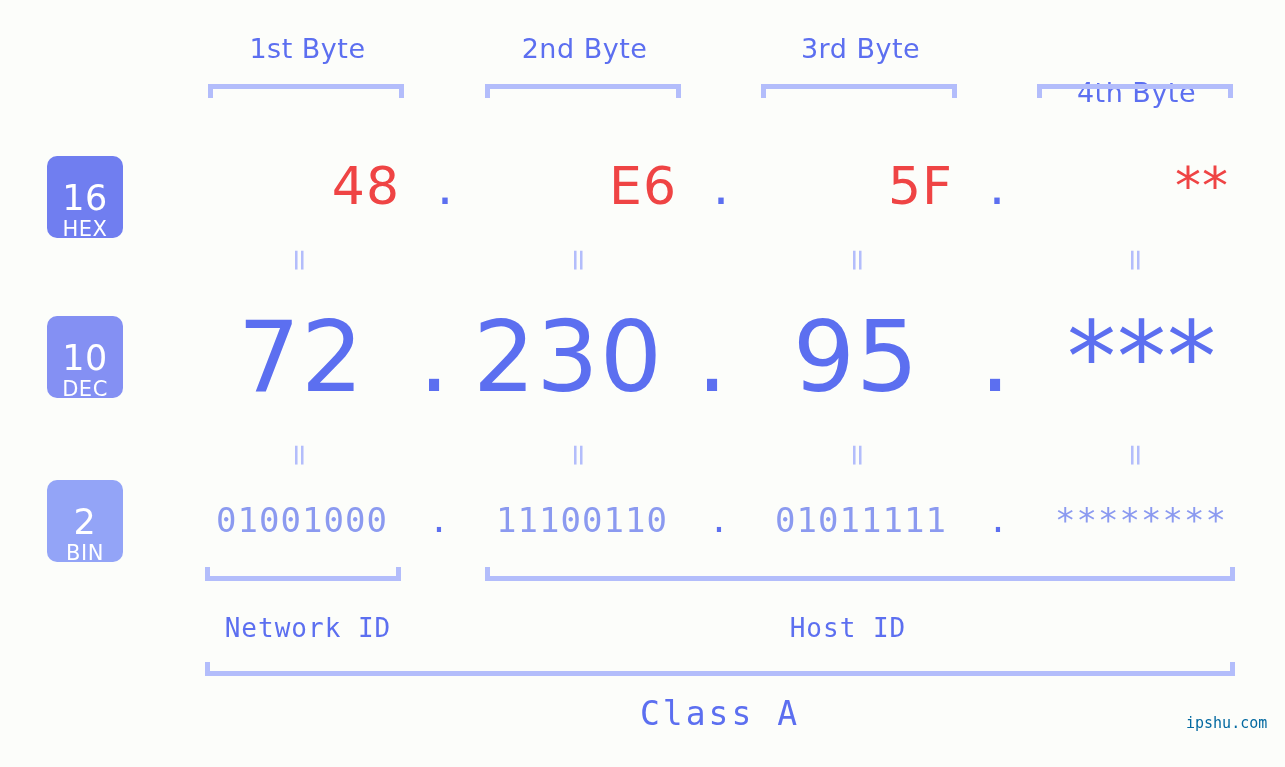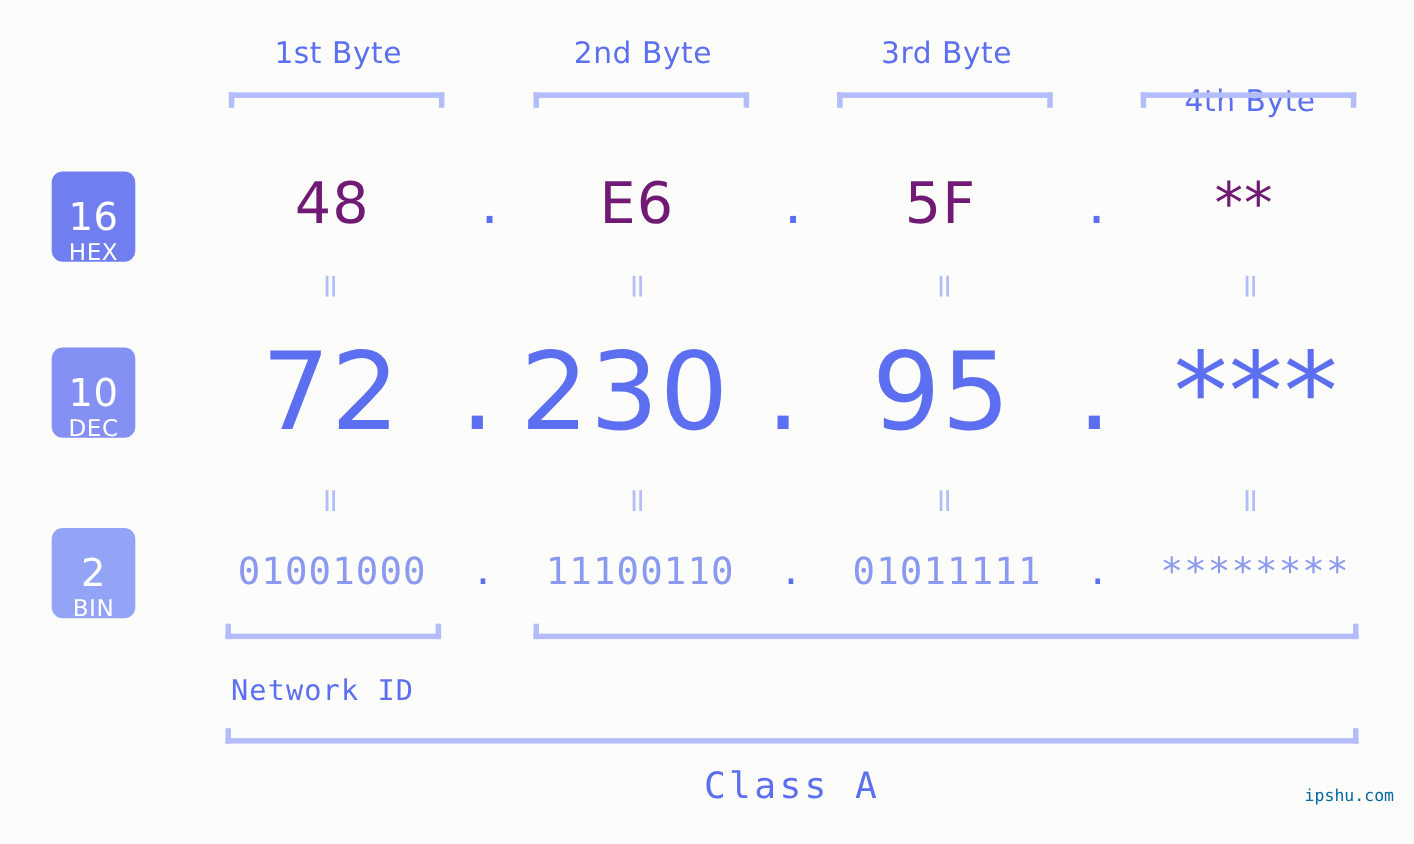--- a/index.html
+++ b/index.html
@@ -87,25 +87,26 @@
     height: 0;
   }
   .cell {
     position: absolute;
     text-align: center;
     white-space: nowrap;
     transform: translateY(-50%);
   }
 
   .hex-row .cell {
-    color: #701a75;
+    color: #ef4444;
     font-family: "DejaVu Sans", sans-serif;
     font-size: 52px;
     font-weight: 400;
     letter-spacing: 1px;
+    text-align: right;
   }
   .dec-row .cell {
     color: #5c6ff0;
     font-family: "DejaVu Sans", sans-serif;
     font-size: 98px;
     font-weight: 400;
     letter-spacing: 1px;
   }
   .bin-row .cell {
     color: #8b9af0;
@@ -138,20 +139,21 @@
     letter-spacing: 0px;
   }
 
   
   .id-label {
     position: absolute;
     color: #5c6ff0;
     font-family: "DejaVu Sans Mono", monospace;
     font-size: 26px;
     font-weight: 400;
+    text-align: center;
     white-space: nowrap;
     letter-spacing: 1px;
   }
   .class-label {
     position: absolute;
     color: #5c6ff0;
     font-family: "DejaVu Sans Mono", monospace;
     font-size: 33px;
     font-weight: 400;
     text-align: center;
@@ -231,19 +233,20 @@
     <div class="sep sep-bin" style="left:684px; width:70px; top:0;">.</div>
     <div class="cell" style="left:755px; width:212px;">01011111</div>
     <div class="sep sep-bin" style="left:963px; width:70px; top:0;">.</div>
     <div class="cell" style="left:1035px; width:212px;">********</div>
   </div>
 
   <div class="bracket-up" style="left:205px; top:567px; width:196px;"></div>
   <div class="bracket-up" style="left:485px; top:567px; width:750px;"></div>
 
   <div class="id-label" style="left:210px; top:613px; width:196px;">Network ID</div>
+  <div class="id-label" style="left:750px; top:613px; width:196px;">Host ID</div>
 
   <div class="bracket-up" style="left:205px; top:662px; width:1030px;"></div>
   <div class="class-label" style="left:205px; top:694px; width:1030px;">Class A</div>
 
   <div class="watermark" style="left:1186px; top:714px;">ipshu.com</div>
 
 </div>
 
 </body></html>

